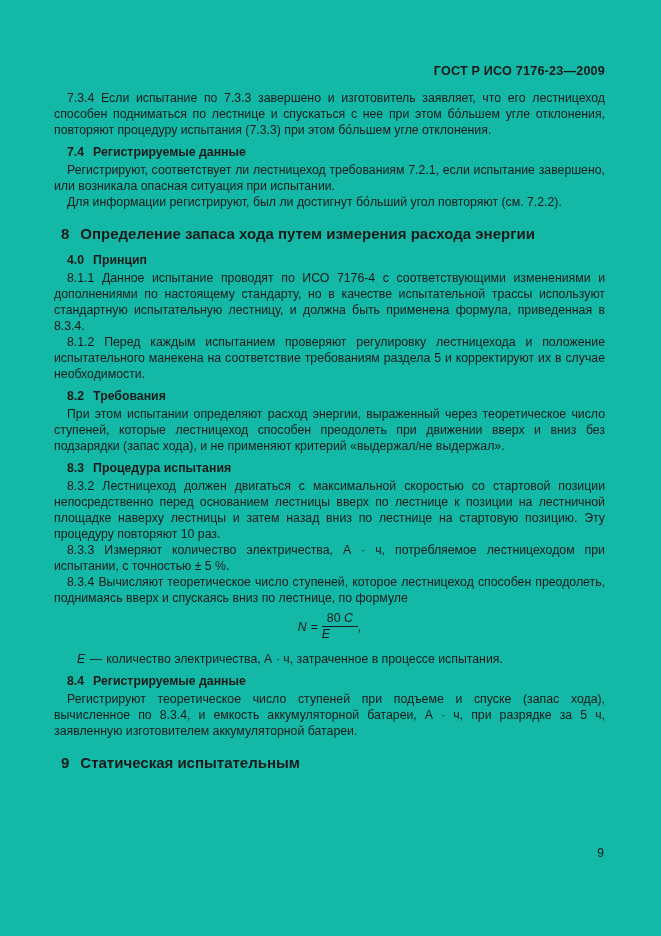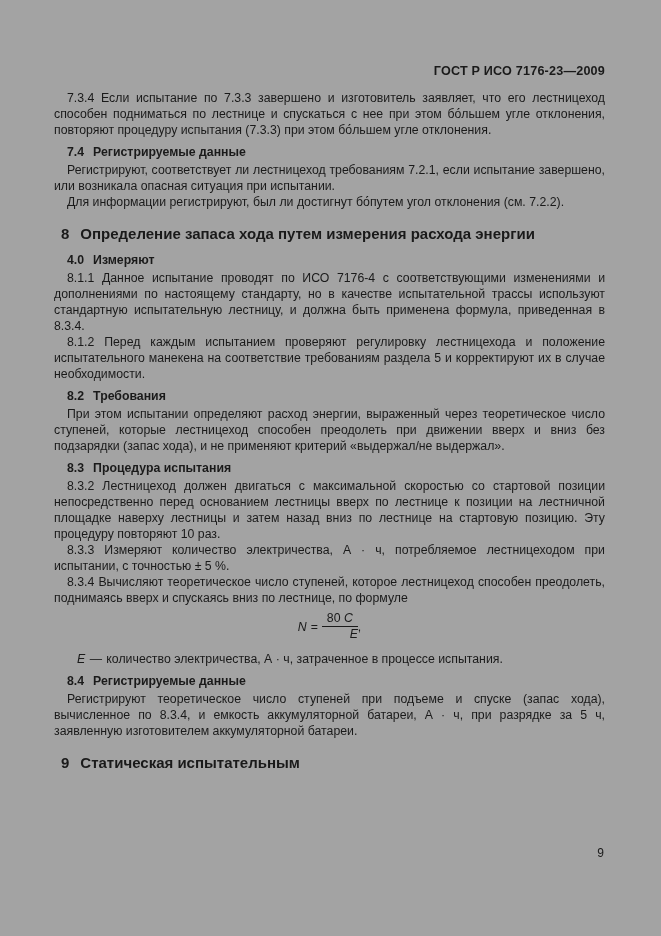--- a/index.html
+++ b/index.html
@@ -1,19 +1,19 @@
 <!DOCTYPE html>
 <html lang="ru"><head>
 <meta charset="utf-8">
 <style>
   html,body{margin:0;padding:0;background:#ffffff;}
   .page{
     position:relative;
     width:661px;height:936px;
-    background:#a3a3a3;
+    background:#14b8a6;
     color:#1a1a1a;
     font-family:"Liberation Sans","DejaVu Sans",sans-serif;
     font-size:12.3px;line-height:16px;
     box-sizing:border-box;
     padding:63px 56px 0 54px;
     overflow:hidden;
   }
   .doc-header{
     text-align:right;font-weight:bold;font-size:12.6px;letter-spacing:.2px;
   }
@@ -33,21 +33,21 @@
     text-align:justify;text-indent:13px;
   }
   .formula-row{
     text-align:center;
     margin:6px 0 7px 0;
   }
   .f-var{font-style:italic;}
   .f-eq{padding:0 4px;}
   .frac{
     display:inline-block;vertical-align:middle;
-    text-align:right;line-height:13px;
+    text-align:left;line-height:13px;
     margin-bottom:3px;
   }
   .frac .num{display:block;border-bottom:1px solid #1a1a1a;padding:0 5px 1px 5px;}
   .frac .den{display:block;padding-top:1px;}
   .where{margin:0;}
   .where p{margin:0;text-align:justify;padding-left:38px;text-indent:-38px;}
   .where p.sub{text-indent:-15px;}
   .where .w-dash{padding:0 1px;}
   .page-number{
     position:absolute;top:845px;right:57px;
@@ -61,25 +61,25 @@
 
   <div class="doc-header">ГОСТ Р ИСО 7176-23—2009</div>
 
   <div class="content">
 
     <p class="body">7.3.4 Если испытание по 7.3.3 завершено и изготовитель заявляет, что его лестницеход способен подниматься по лестнице и спускаться с нее при этом бо́льшем угле отклонения, повторяют процедуру испытания (7.3.3) при этом бо́льшем угле отклонения.</p>
 
     <p class="subhead"><span class="h-num">7.4</span><span class="h-title">Регистрируемые данные</span></p>
 
     <p class="body">Регистрируют, соответствует ли лестницеход требованиям 7.2.1, если испытание завершено, или возникала опасная ситуация при испытании.</p>
-    <p class="body">Для информации регистрируют, был ли достигнут бо́путем угол отклонения (см. 7.2.2).</p>
+    <p class="body">Для информации регистрируют, был ли достигнут бо́льший угол повторяют (см. 7.2.2).</p>
 
     <h2 class="section"><span class="h-num">8</span><span class="h-title">Определение запаса хода путем измерения расхода энергии</span></h2>
 
-    <p class="subhead"><span class="h-num">4.0</span><span class="h-title">Измеряют</span></p>
+    <p class="subhead"><span class="h-num">4.0</span><span class="h-title">Принцип</span></p>
 
     <p class="body">8.1.1 Данное испытание проводят по ИСО 7176-4 с соответствующими изменениями и дополнениями по настоящему стандарту, но в качестве испытательной трассы используют стандартную испытательную лестницу, и должна быть применена формула, приведенная в 8.3.4.</p>
     <p class="body">8.1.2 Перед каждым испытанием проверяют регулировку лестницехода и положение испытательного манекена на соответствие требованиям раздела 5 и корректируют их в случае необходимости.</p>
 
     <p class="subhead"><span class="h-num">8.2</span><span class="h-title">Требования</span></p>
 
     <p class="body">При этом испытании определяют расход энергии, выраженный через теоретическое число ступеней, которые лестницеход способен преодолеть при движении вверх и вниз без подзарядки (запас хода), и не применяют критерий «выдержал/не выдержал».</p>
 
     <p class="subhead"><span class="h-num">8.3</span><span class="h-title">Процедура испытания</span></p>
 

